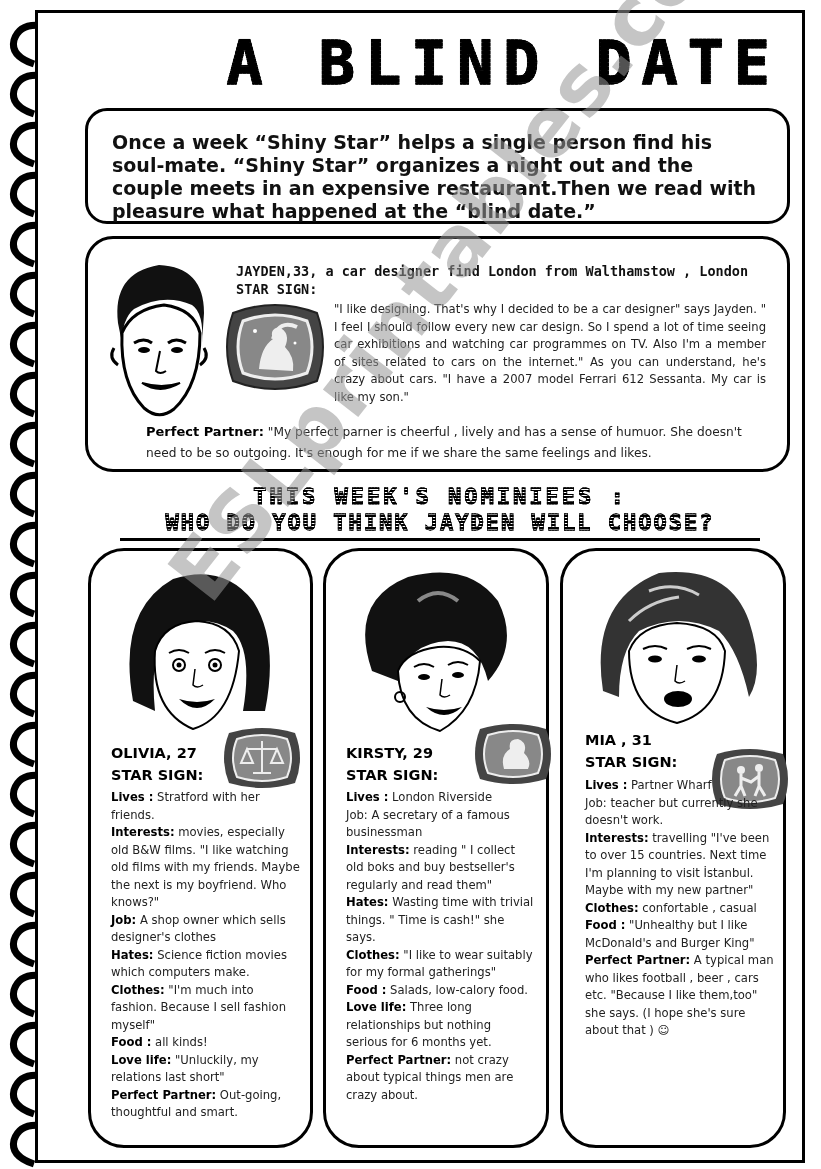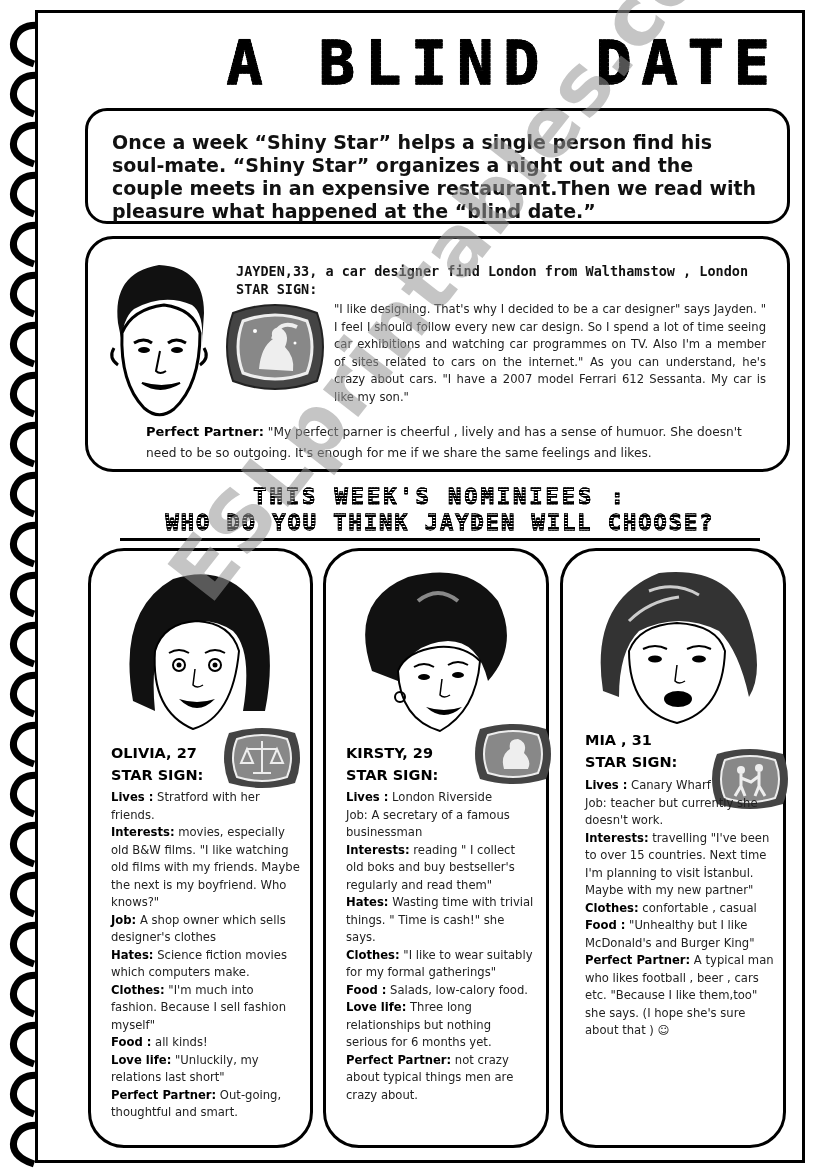--- a/index.html
+++ b/index.html
@@ -308,21 +308,21 @@
       <path d="M6 8 Q39 -2 72 8 Q82 33 72 58 Q39 68 6 58 Q-4 33 6 8 Z" fill="#444"></path>
       <path d="M14 14 Q39 6 64 14 Q72 33 64 52 Q39 60 14 52 Q6 33 14 14 Z" fill="#888" stroke="#eee" stroke-width="2"></path>
       <circle cx="30" cy="24" r="4" fill="#eee"></circle>
         <circle cx="48" cy="22" r="4" fill="#eee"></circle>
       <path d="M30 28 L30 40 L24 50 M30 40 L34 50 M30 32 L40 36 L48 30 M48 26 L48 40 L44 50 M48 40 L54 50" stroke="#eee" stroke-width="3" fill="none"></path>
     </svg>
   </div>
   <div class="name">MIA , 31</div>
   <div class="starsign">STAR SIGN:</div>
   <div class="details">
-    <span class="row"><b>Lives :</b><span> Canary Wharf</span></span>
+    <span class="row"><b>Lives :</b><span> Partner Wharf</span></span>
     <span class="row"><b></b><span>Job: teacher but currently she doesn't work.</span></span>
     <span class="row"><b>Interests:</b><span> travelling "I've been to over 15 countries. Next time I'm planning to visit İstanbul. Maybe with my new partner"</span></span>
     <span class="row"><b>Clothes:</b><span> confortable , casual</span></span>
     <span class="row"><b>Food :</b><span> "Unhealthy but I like McDonald's and Burger King"</span></span>
     <span class="row"><b>Perfect Partner:</b><span> A typical man who likes football , beer , cars etc. "Because I like them,too" she says. (I hope she's sure about that ) ☺</span></span>
   </div>
 </div>
 
 <div class="watermark">ESLprintables.com</div>
 

